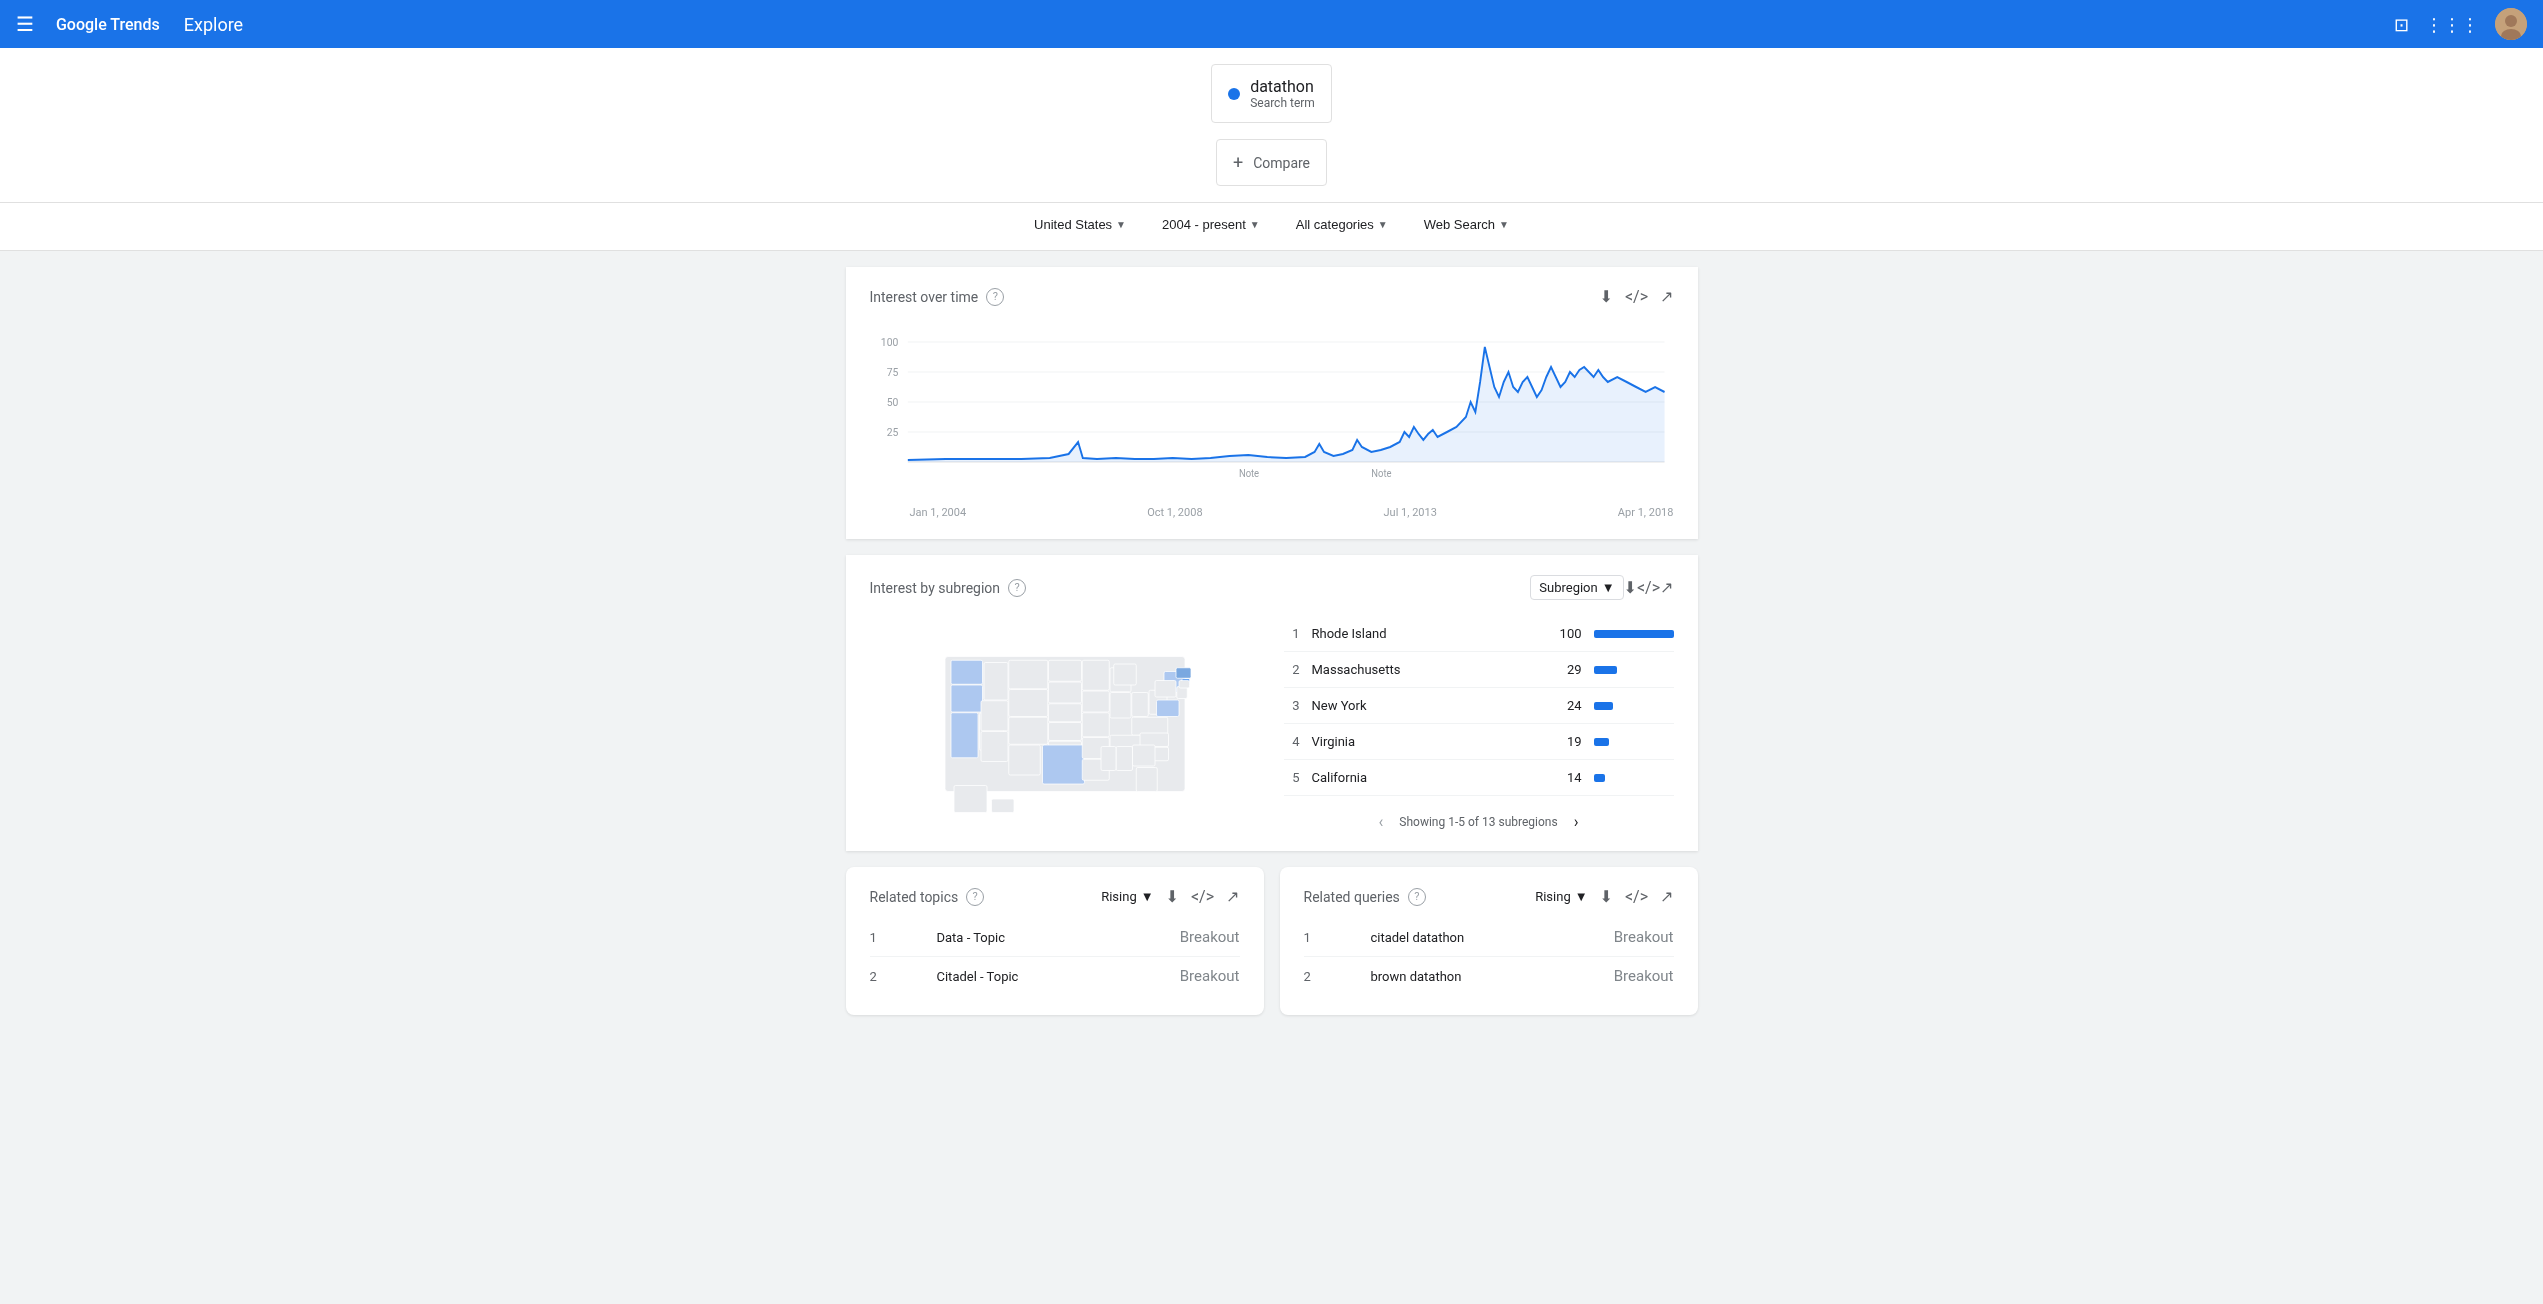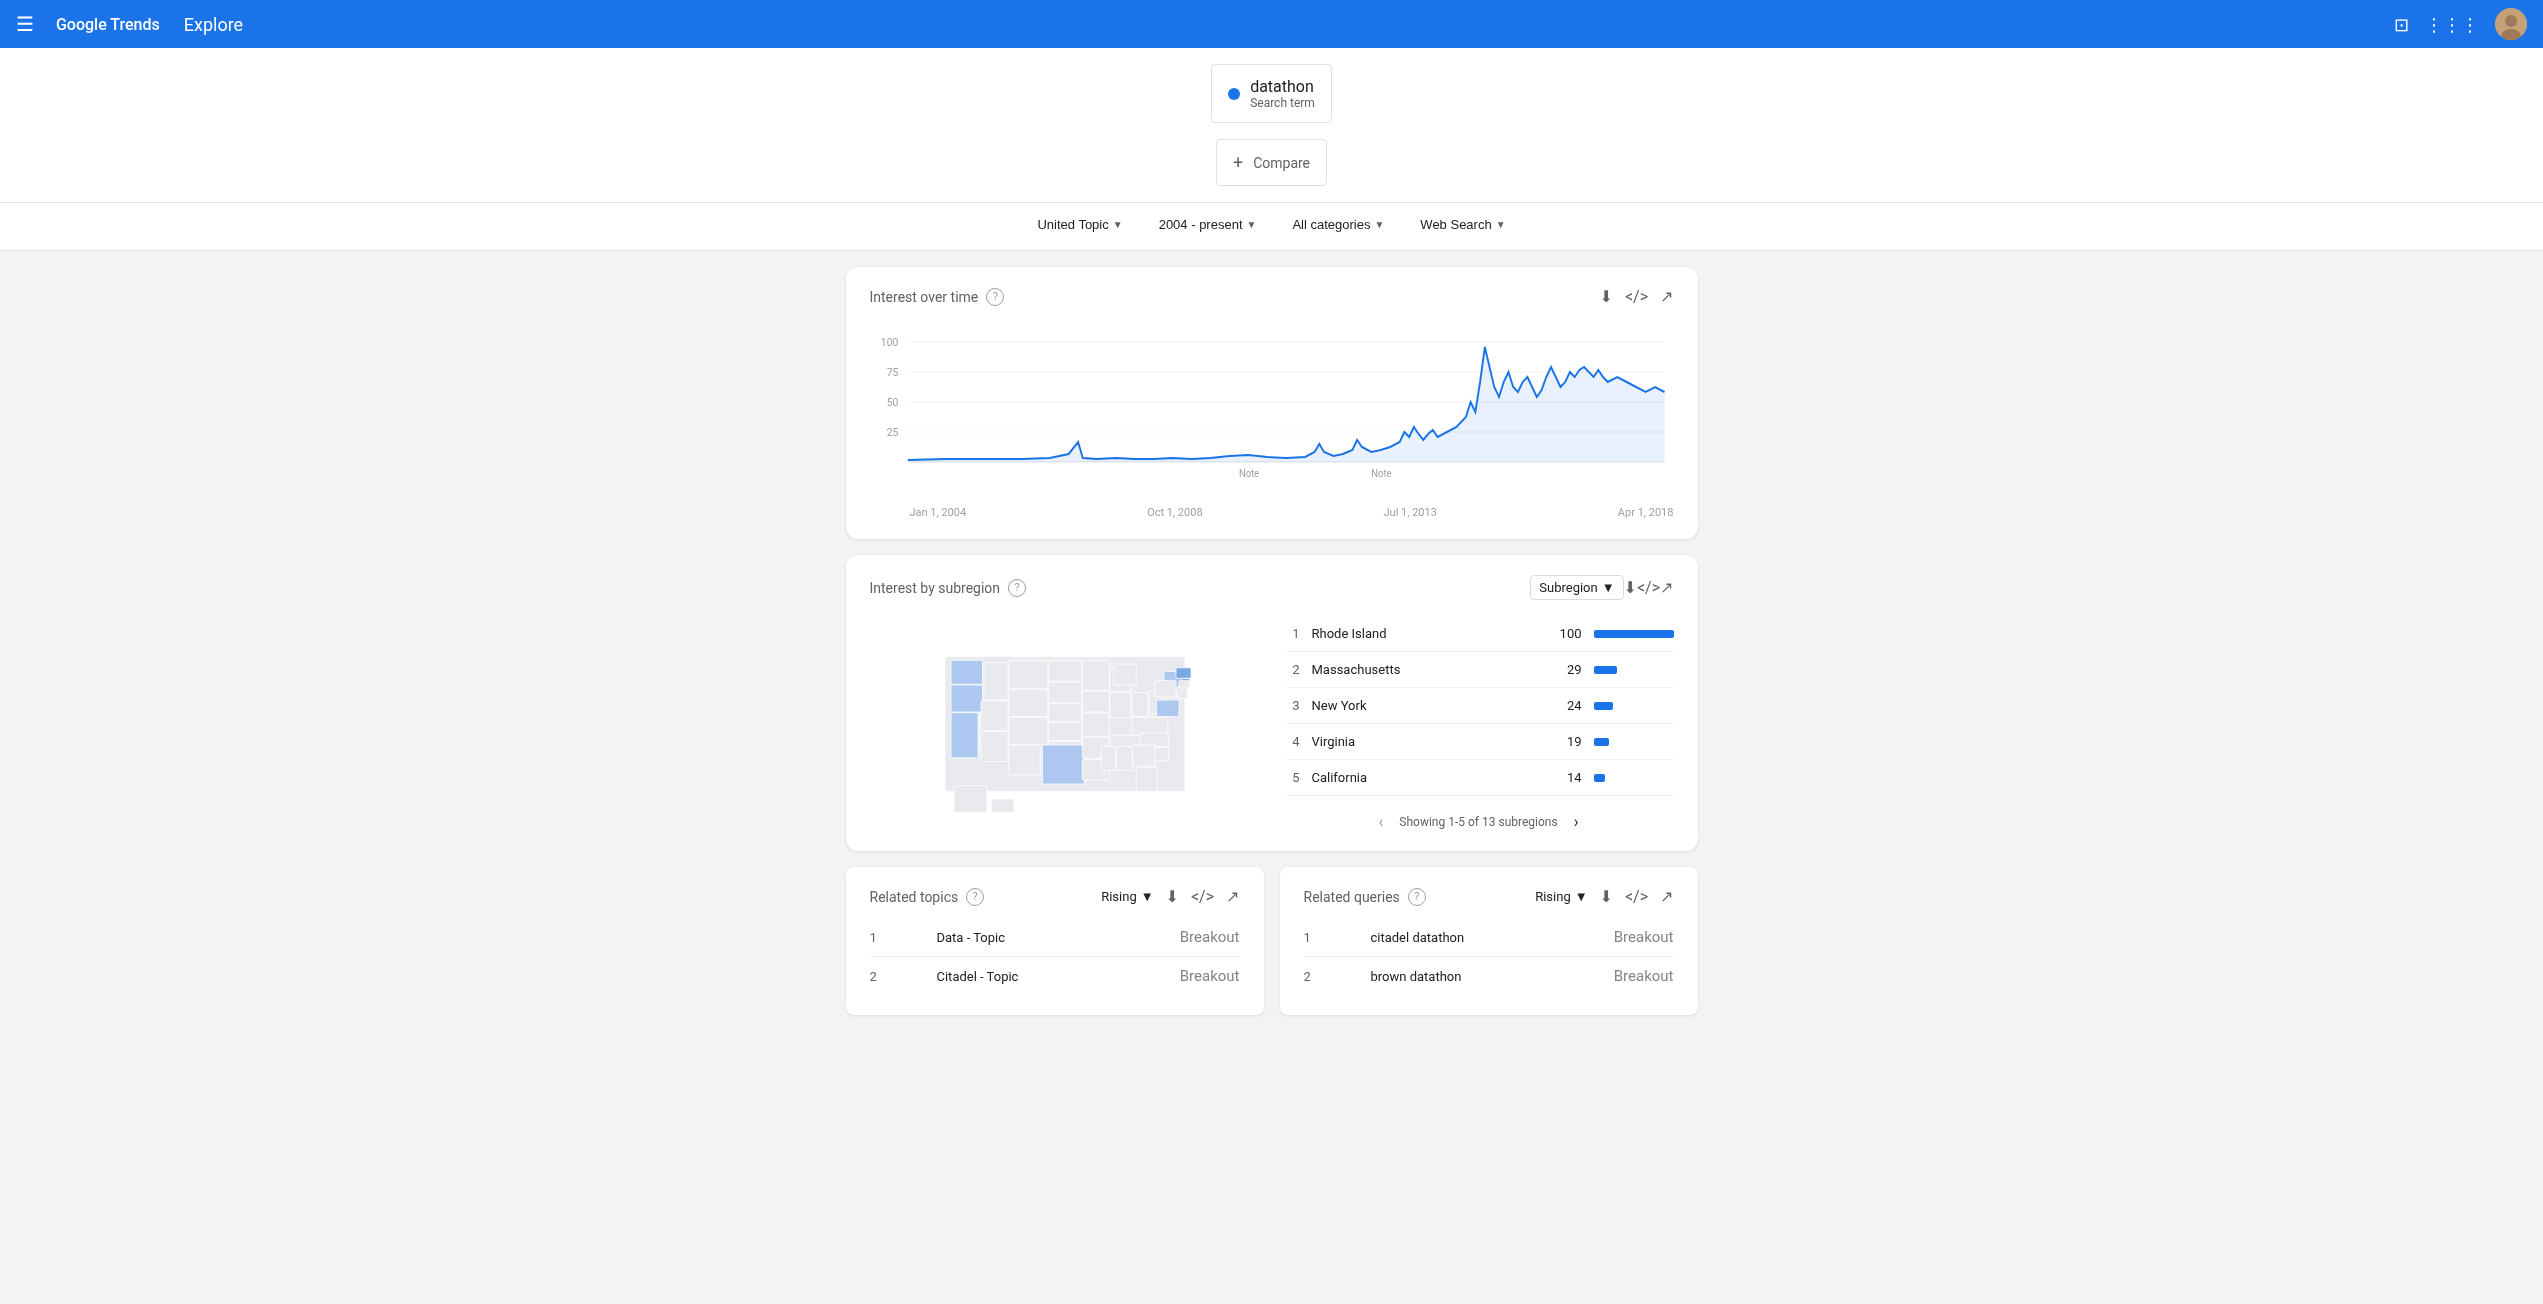--- a/index.html
+++ b/index.html
@@ -97,21 +97,21 @@
     
     .main-content {
       max-width: 900px;
       margin: 0 auto;
       padding: 16px 24px;
     }
 
     
     .card {
       background: white;
-      border-radius: 12px;
+      border-radius: 0;
       margin-bottom: 16px;
       padding: 20px 24px;
       box-shadow: 0 1px 3px rgba(0,0,0,0.1);
     }
 
     .card-header {
       display: flex;
       align-items: center;
       justify-content: space-between;
       margin-bottom: 16px;
@@ -303,21 +303,21 @@
     <div class="compare-box">
       <span class="compare-plus">+</span>
       <span>Compare</span>
     </div>
   </div>
 </div>
 
 <div class="filters-area">
   <div class="filters-container">
     <button class="filter-btn">
-      <span>United Topic</span>
+      <span>United States</span>
       <span class="filter-chevron">▼</span>
     </button>
     <button class="filter-btn">
       <span>2004 - present</span>
       <span class="filter-chevron">▼</span>
     </button>
     <button class="filter-btn">
       <span>All categories</span>
       <span class="filter-chevron">▼</span>
     </button>

